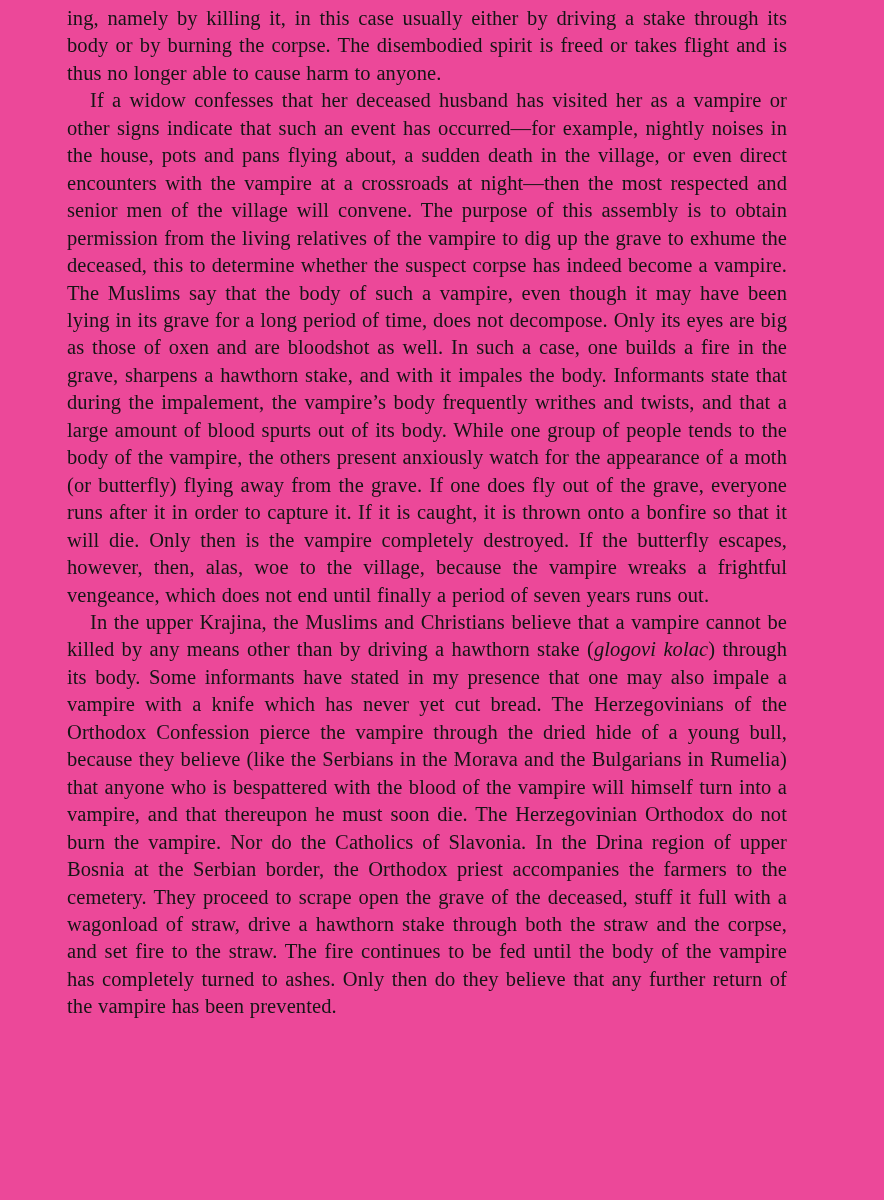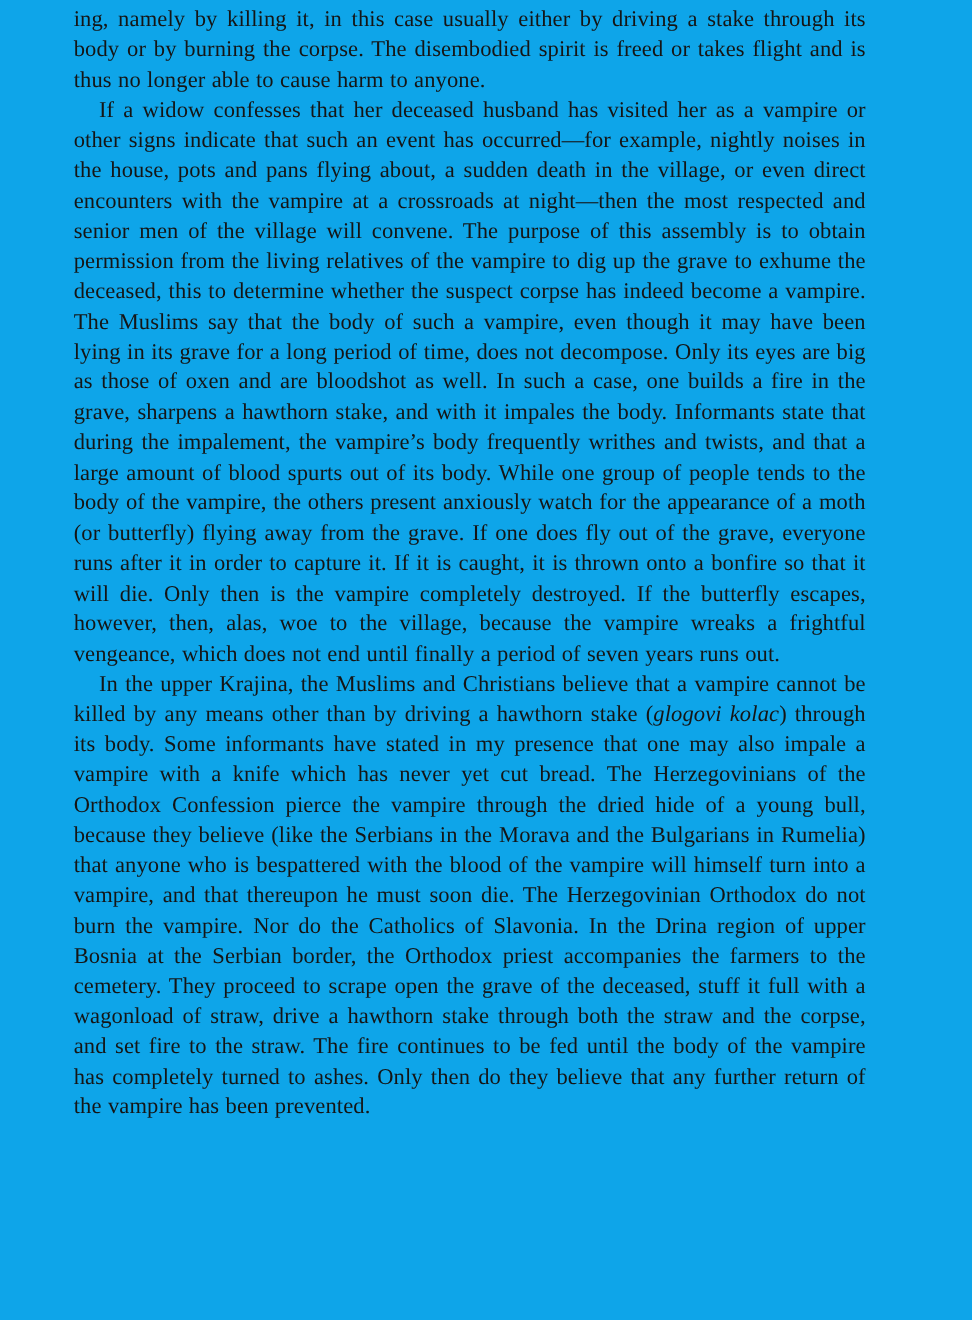--- a/index.html
+++ b/index.html
@@ -10,21 +10,21 @@
   body {
     width: 884px;
     height: 1200px;
     overflow: hidden;
     font-family: "Liberation Serif", serif;
   }
   .book-page {
     box-sizing: border-box;
     width: 884px;
     height: 1200px;
-    background: #0ea5e9;
+    background: #ec4899;
     padding: 5px 97px 0 67px;
     color: #151515;
   }
   .para {
     margin: 0;
     font-size: 20.5px;
     line-height: 27.45px;
     text-align: justify;
     letter-spacing: 0.1px;
     word-spacing: 0.5px;

